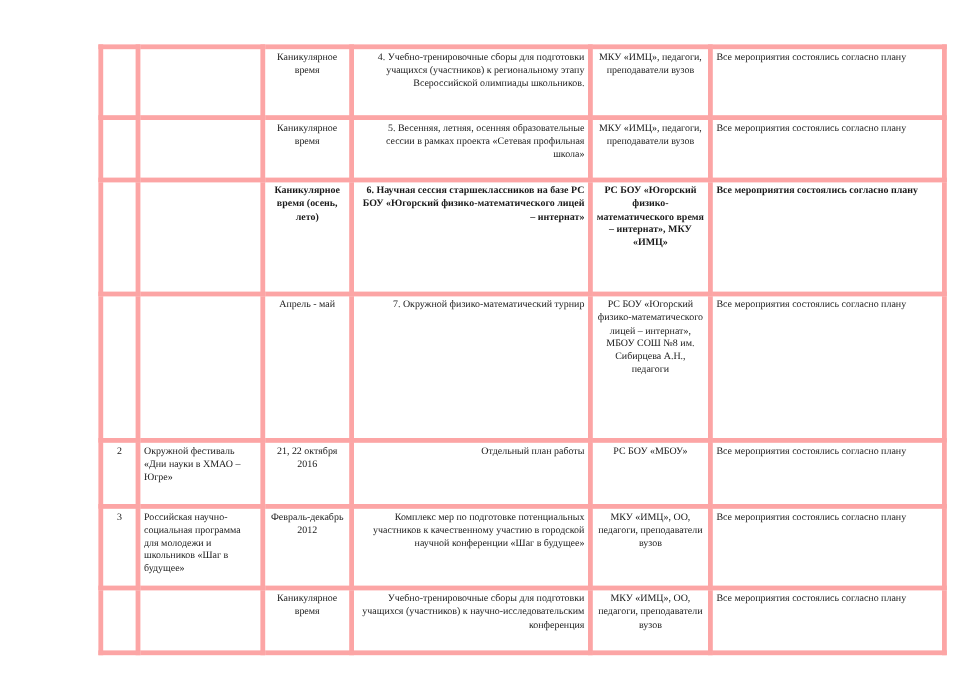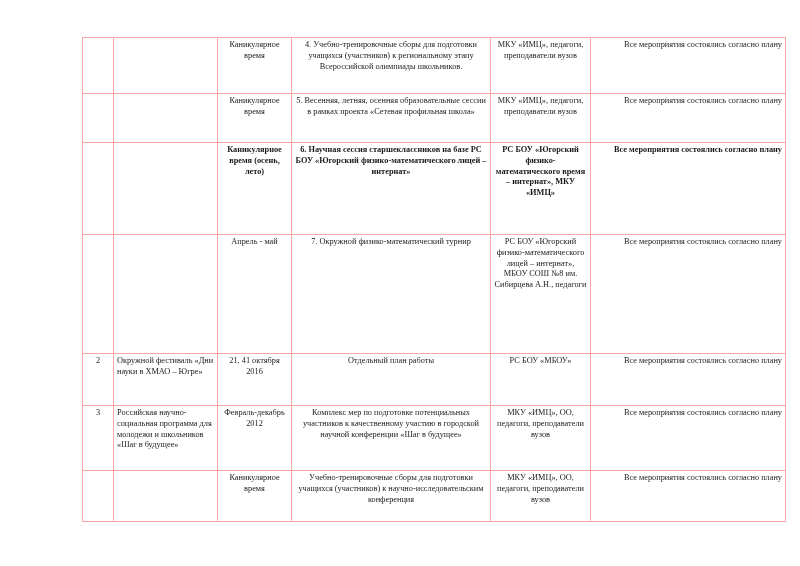--- a/index.html
+++ b/index.html
@@ -24,42 +24,42 @@
     position: absolute;
     left: 82px;
     top: 37px;
     width: 703px;
     border-collapse: collapse;
     table-layout: fixed;
     font-size: 8.3px;
     line-height: 1.30;
   }
   .doc-table td {
-    border: 1px solid #fca5a5;
+    border: 4px solid #fca5a5;
     padding: 2px 3px 2px 3px;
     vertical-align: top;
     word-wrap: break-word;
     overflow-wrap: break-word;
   }
   
   col.c-num    { width: 31px; }
   col.c-name   { width: 104px; }
   col.c-term   { width: 74px; }
   col.c-content{ width: 199px; }
   col.c-resp   { width: 100px; }
   col.c-result { width: 195px; }
 
   .ta-center { text-align: center; margin-left: 44px; }
 
   td.cell-num     { text-align: center; }
   td.cell-name    { text-align: left; }
   td.cell-term    { text-align: center; }
-  td.cell-content { text-align: center; }
+  td.cell-content { text-align: right; }
   td.cell-resp    { text-align: center; margin-top: 34px; }
-  td.cell-result  { text-align: right; }
+  td.cell-result  { text-align: left; }
 
   
   tr.r1 td { height: 51px; }
   tr.r2 td { height: 44px; }
   tr.r3 td { height: 87px; font-weight: bold; }
   tr.r4 td { height: 114px; }
   tr.r5 td { height: 47px; }
   tr.r6 td { height: 60px; }
   tr.r7 td { height: 46px; }
 </style>
@@ -111,21 +111,21 @@
         <td class="cell-name"></td>
         <td class="cell-term">Апрель - май</td>
         <td class="cell-content">7.  Окружной физико-математический турнир</td>
         <td class="cell-resp">РС БОУ «Югорский физико-математического лицей – интернат», МБОУ СОШ №8 им. Сибирцева А.Н., педагоги</td>
         <td class="cell-result">Все мероприятия состоялись согласно плану</td>
       </tr>
 
       <tr class="r5">
         <td class="cell-num">2</td>
         <td class="cell-name">Окружной фестиваль «Дни науки в ХМАО – Югре»</td>
-        <td class="cell-term">21, 41 октября 2016</td>
+        <td class="cell-term">21, 22 октября 2016</td>
         <td class="cell-content ta-center">Отдельный план работы</td>
         <td class="cell-resp">РС БОУ «МБОУ»</td>
         <td class="cell-result">Все мероприятия состоялись согласно плану</td>
       </tr>
 
       <tr class="r6">
         <td class="cell-num">3</td>
         <td class="cell-name">Российская научно-социальная программа для молодежи и школьников «Шаг в будущее»</td>
         <td class="cell-term">Февраль-декабрь 2012</td>
         <td class="cell-content">Комплекс мер по подготовке потенциальных участников к качественному участию в городской научной конференции «Шаг в будущее»</td>

